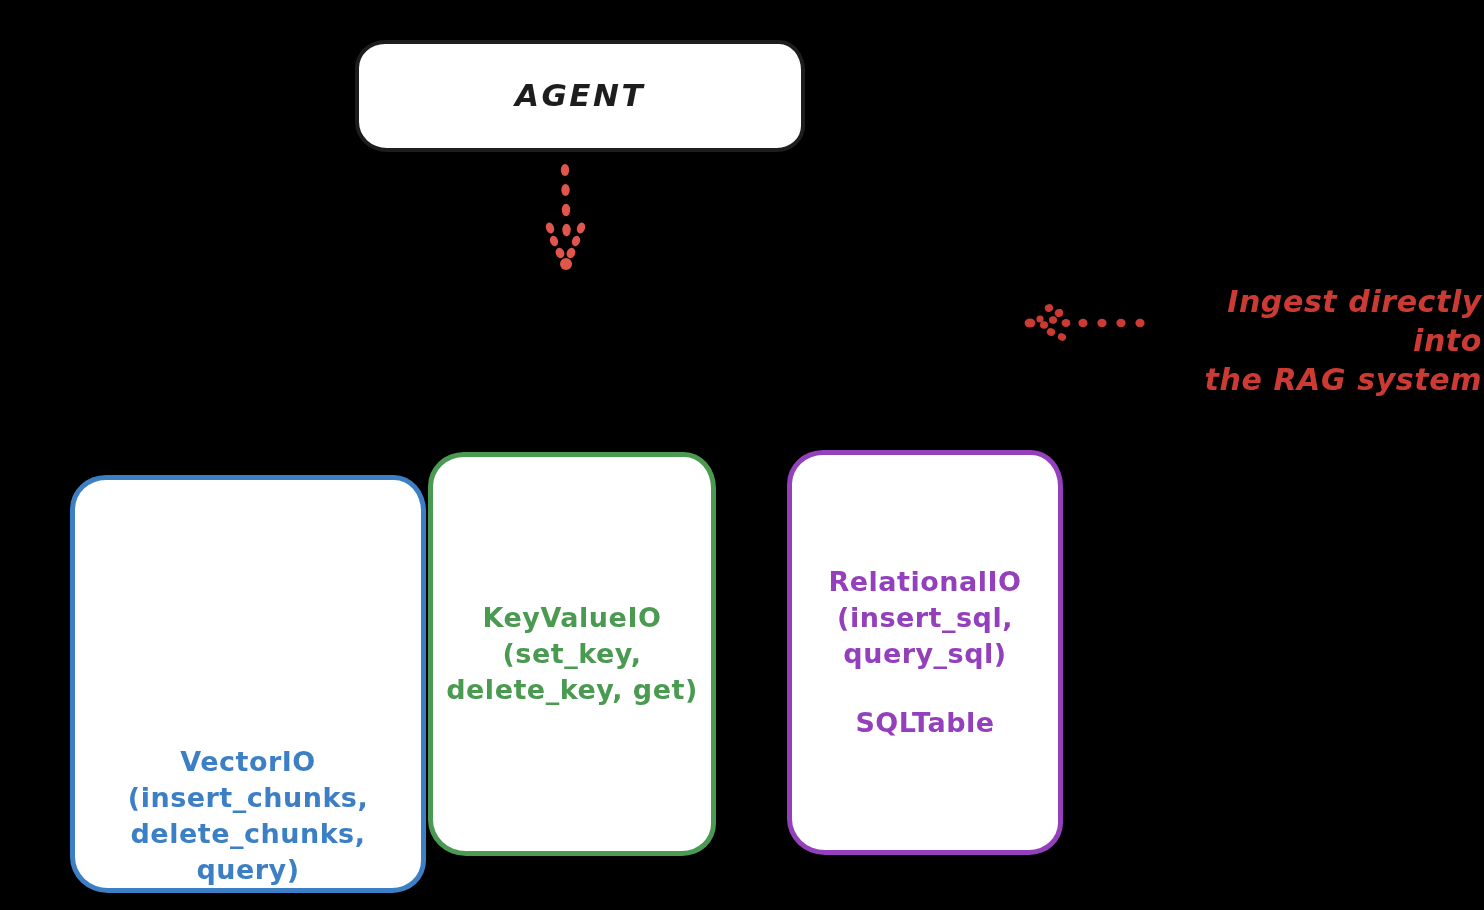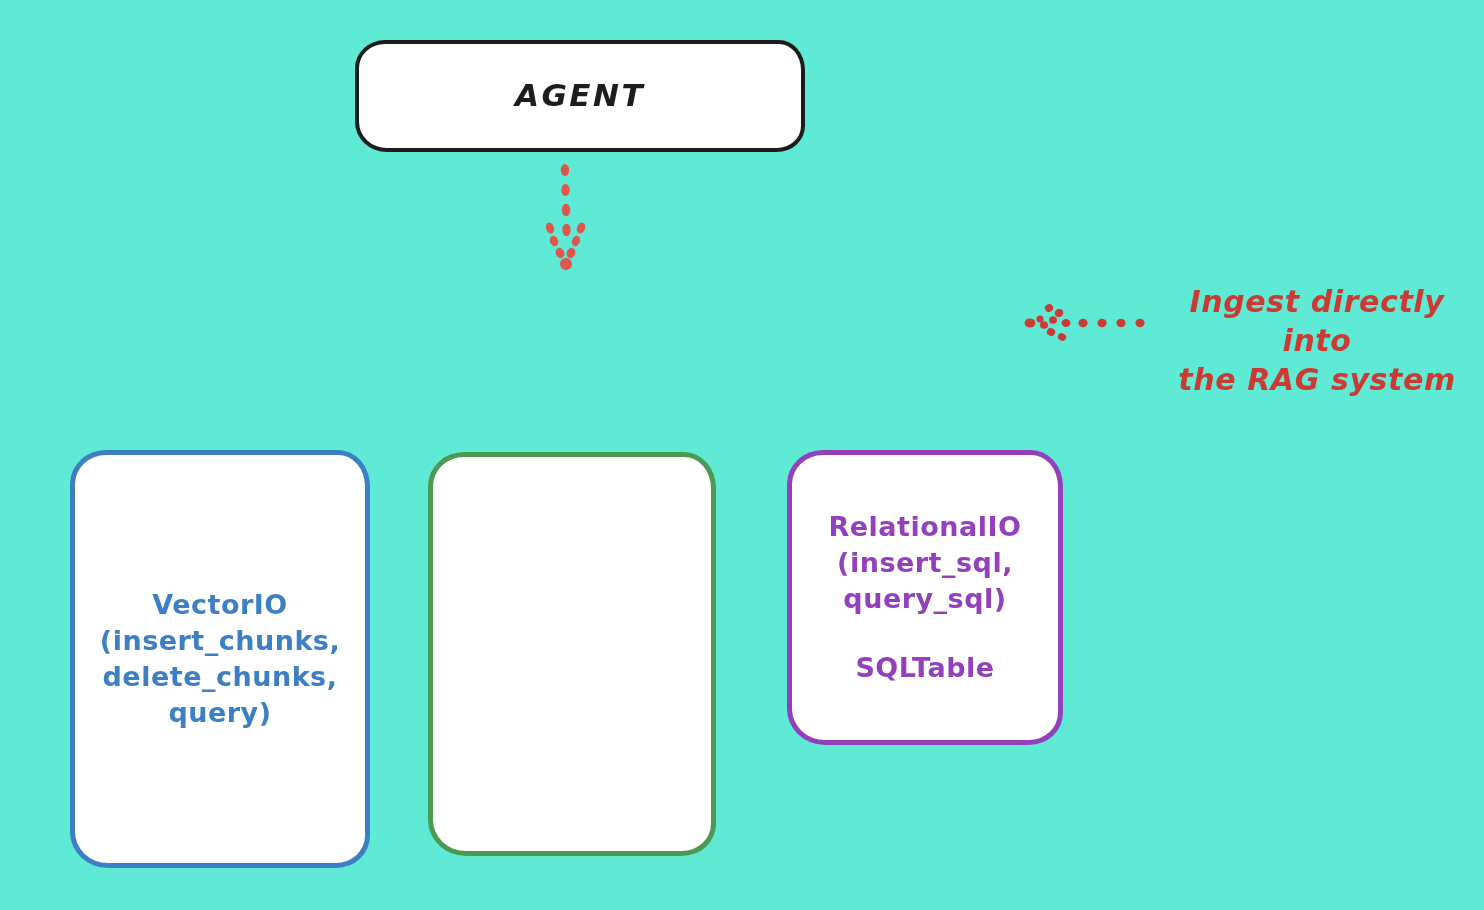--- a/index.html
+++ b/index.html
@@ -4,21 +4,21 @@
 <style>
   html, body {
     margin: 0;
     padding: 0;
     background: #ffffff;
   }
   #canvas {
     position: relative;
     width: 1484px;
     height: 910px;
-    background: #5eead4;
+    background: #000000;
     overflow: hidden;
     font-family: "DejaVu Sans", sans-serif;
   }
 
   
   .node {
     position: absolute;
     box-sizing: border-box;
     background: #ffffff;
     display: flex;
@@ -99,21 +99,21 @@
   .annotation {
     position: absolute;
     color: #cc3b33;
     font-family: "DejaVu Sans", sans-serif;
     font-size: 30px;
     font-weight: 600;
     font-style: italic;
     line-height: 1.3;
     letter-spacing: 0.6px;
     white-space: pre-line;
-    text-align: center;
+    text-align: right;
   }
 </style>
 </head>
 <body>
 
 <div id="canvas">
 
   <div class="node node-black wobble-a" style="left:355px; top:40px; width:450px; height:112px;">
     <span class="label label-agent">AGENT</span>
   </div>
@@ -156,35 +156,38 @@
       <ellipse cx="26" cy="25" rx="4.0" ry="3.8"></ellipse>
       <ellipse cx="22" cy="19" rx="3.6" ry="3.6"></ellipse>
 
       <ellipse cx="12" cy="23" rx="5.4" ry="4.6"></ellipse>
     </g>
   </svg>
 
   <div class="annotation" style="left:1152px; top:282px; width:330px;">Ingest directly into
 the RAG system</div>
 
-  <div class="node node-blue wobble-b" style="left:70px; top:450px; width:300px; height:418px;">
+  <div class="node node-blue wobble-b" style="left:70px; top:475px; width:356px; height:418px;align-items:flex-end;">
     <div class="node-inner">
       <span class="label label-api txt-blue">VectorIO
 (insert_chunks,
 delete_chunks,
 query)</span>
     </div>
   </div>
 
   <div class="node node-green wobble-b" style="left:428px; top:452px; width:288px; height:404px;">
     <div class="node-inner">
+      <span class="label label-api txt-green">KeyValueIO
+(set_key,
+delete_key, get)</span>
     </div>
   </div>
 
-  <div class="node node-purple wobble-b" style="left:787px; top:450px; width:276px; height:295px;">
+  <div class="node node-purple wobble-b" style="left:787px; top:450px; width:276px; height:405px;">
     <div class="node-inner">
       <span class="label label-api txt-purple">RelationalIO
 (insert_sql,
 query_sql)</span>
       <span class="label label-index txt-purple">SQLTable</span>
     </div>
   </div>
 
 </div>
 

